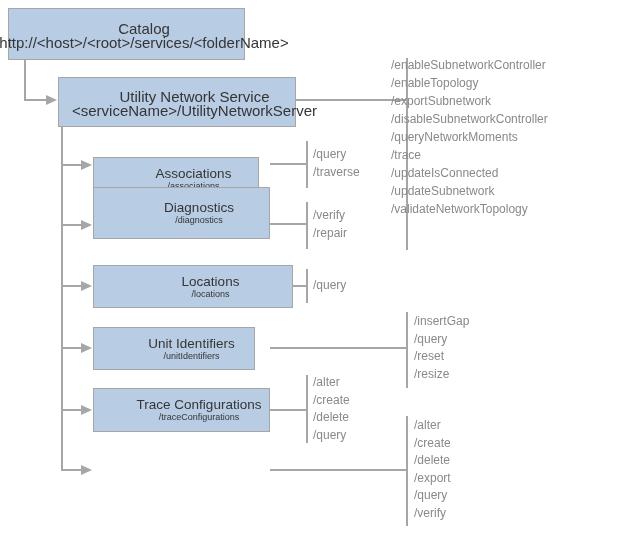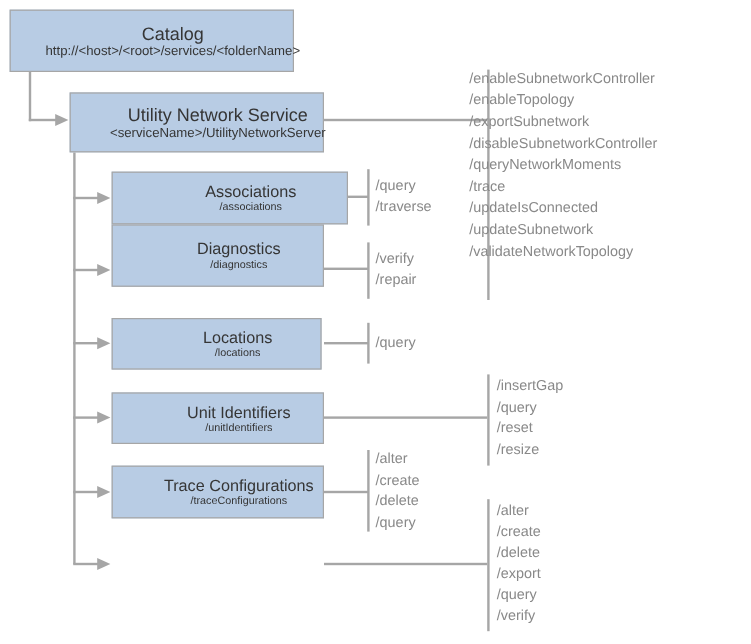--- a/index.html
+++ b/index.html
@@ -8,21 +8,21 @@
     font-family:"Liberation Sans",sans-serif;
   }
   .node{
     position:absolute;box-sizing:border-box;
     background:#b8cce4;border:1.5px solid #a6a6a6;
     display:flex;flex-direction:column;align-items:center;justify-content:center;
     text-align:left;
     padding-left:35px;
   }
   .node .title{color:#353535;font-size:15px;line-height:17px;}
-  .node .subtitle{color:#353535;font-size:11px;line-height:12px;}
+  .node .subtitle{color:#353535;font-size:15px;line-height:12px;}
   .node.child .title{font-size:13.5px;line-height:15px;}
   .node.child .subtitle{font-size:9px;line-height:11px;}
   .line{position:absolute;background:#a6a6a6;}
   .line.h{height:2px;}
   .line.v{width:2px;}
   .arrow{
     position:absolute;width:0;height:0;
     border-top:5.5px solid transparent;border-bottom:5.5px solid transparent;
     border-left:11px solid #a6a6a6;
   }
@@ -72,41 +72,41 @@
   <div class="line v" style="left:306px;top:375px;height:68px"></div>
 
   <div class="line h" style="left:270px;top:469px;width:136px"></div>
   <div class="line v" style="left:406px;top:416px;height:110px"></div>
 
   <div class="node" style="left:8px;top:8px;width:237px;height:52px">
     <div class="title">Catalog</div>
     <div class="subtitle">http://&lt;host&gt;/&lt;root&gt;/services/&lt;folderName&gt;</div>
   </div>
 
-  <div class="node" style="left:58px;top:77px;width:212px;height:50px">
+  <div class="node" style="left:58px;top:77px;width:238px;height:50px">
     <div class="title">Utility Network Service</div>
     <div class="subtitle">&lt;serviceName&gt;/UtilityNetworkServer</div>
   </div>
 
-  <div class="node child" style="left:93px;top:143px;width:197px;height:44px">
+  <div class="node child" style="left:93px;top:157px;width:166px;height:44px">
     <div class="title">Associations</div>
     <div class="subtitle">/associations</div>
   </div>
 
   <div class="node child" style="left:93px;top:187px;width:177px;height:52px">
     <div class="title">Diagnostics</div>
     <div class="subtitle">/diagnostics</div>
   </div>
 
-  <div class="node child" style="left:93px;top:265px;width:175px;height:43px">
+  <div class="node child" style="left:93px;top:265px;width:200px;height:43px">
     <div class="title">Locations</div>
     <div class="subtitle">/locations</div>
   </div>
 
-  <div class="node child" style="left:93px;top:327px;width:177px;height:43px">
+  <div class="node child" style="left:93px;top:327px;width:162px;height:43px">
     <div class="title">Unit Identifiers</div>
     <div class="subtitle">/unitIdentifiers</div>
   </div>
 
   <div class="node child" style="left:93px;top:388px;width:177px;height:44px">
     <div class="title">Trace Configurations</div>
     <div class="subtitle">/traceConfigurations</div>
   </div>
 
 

